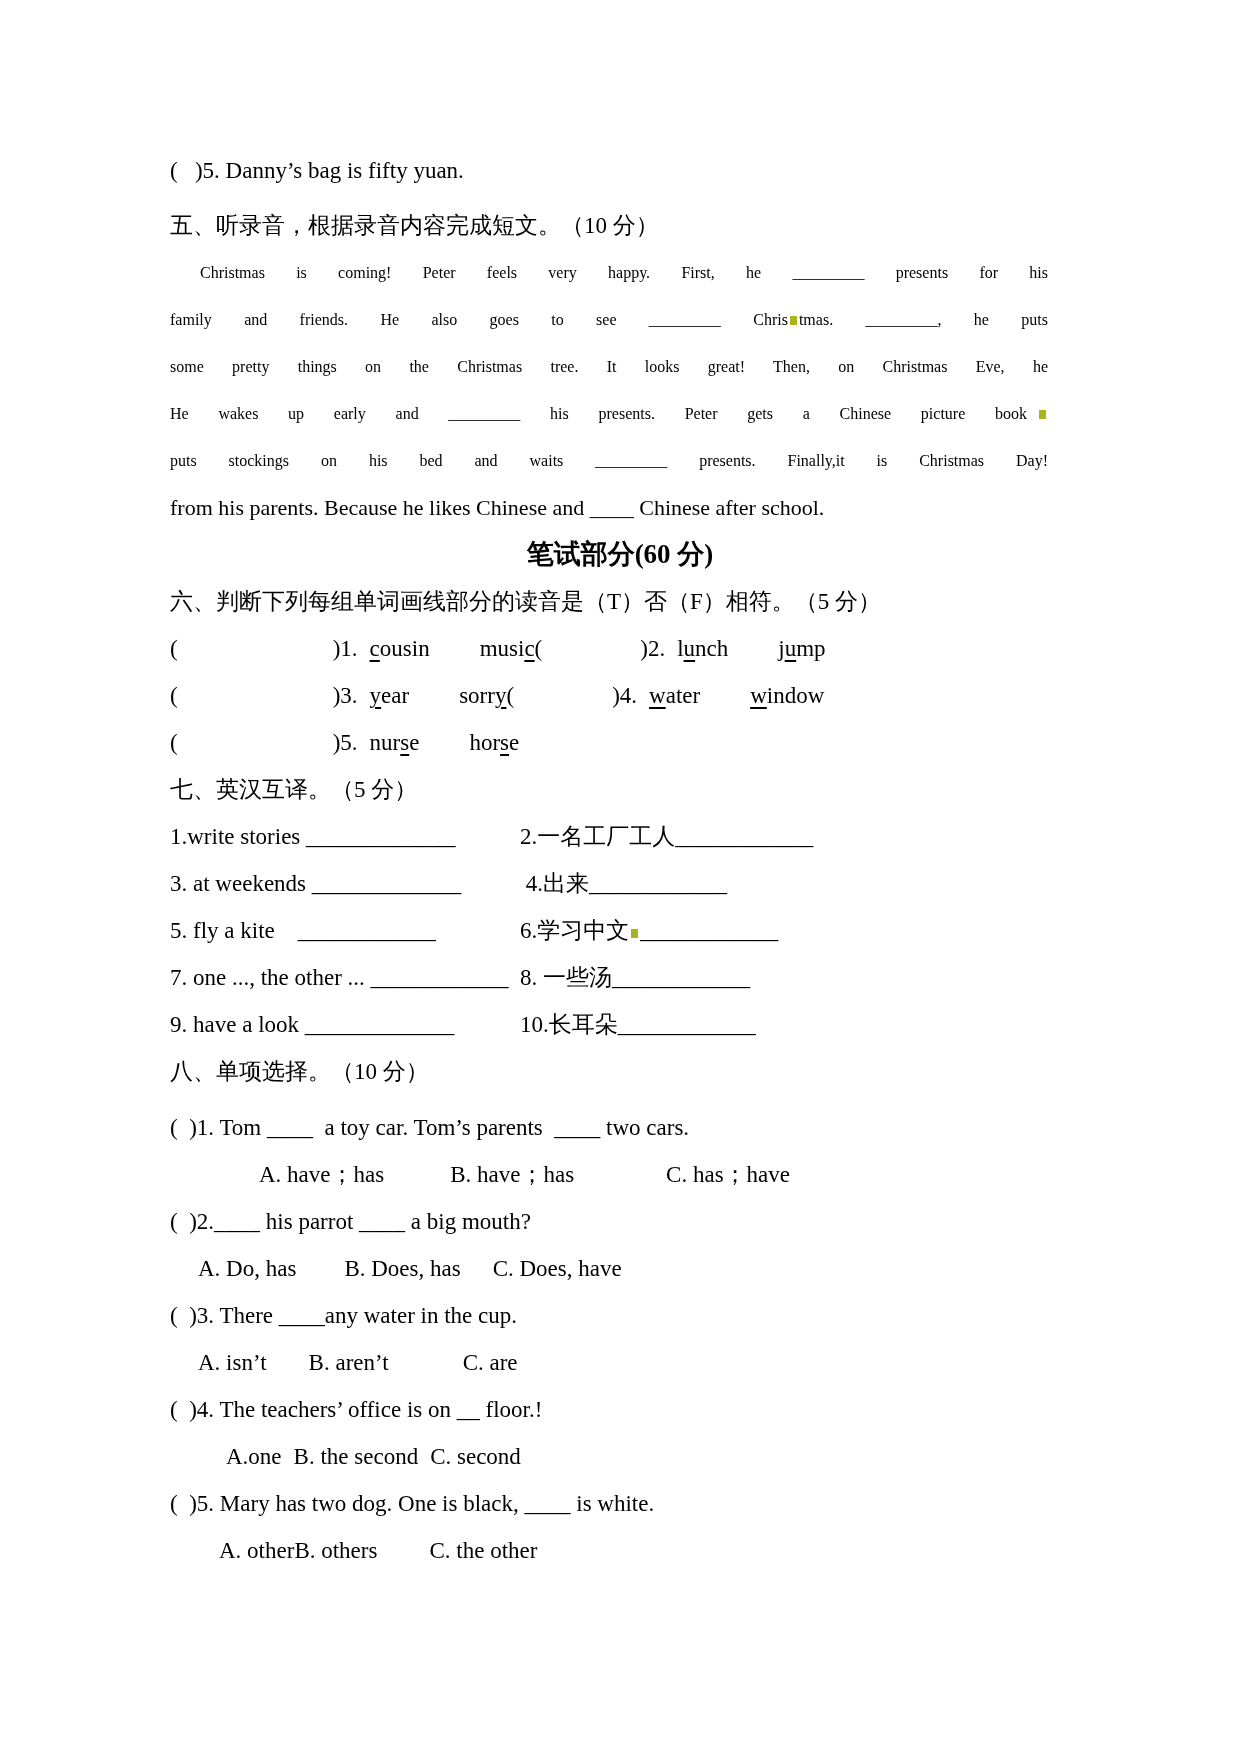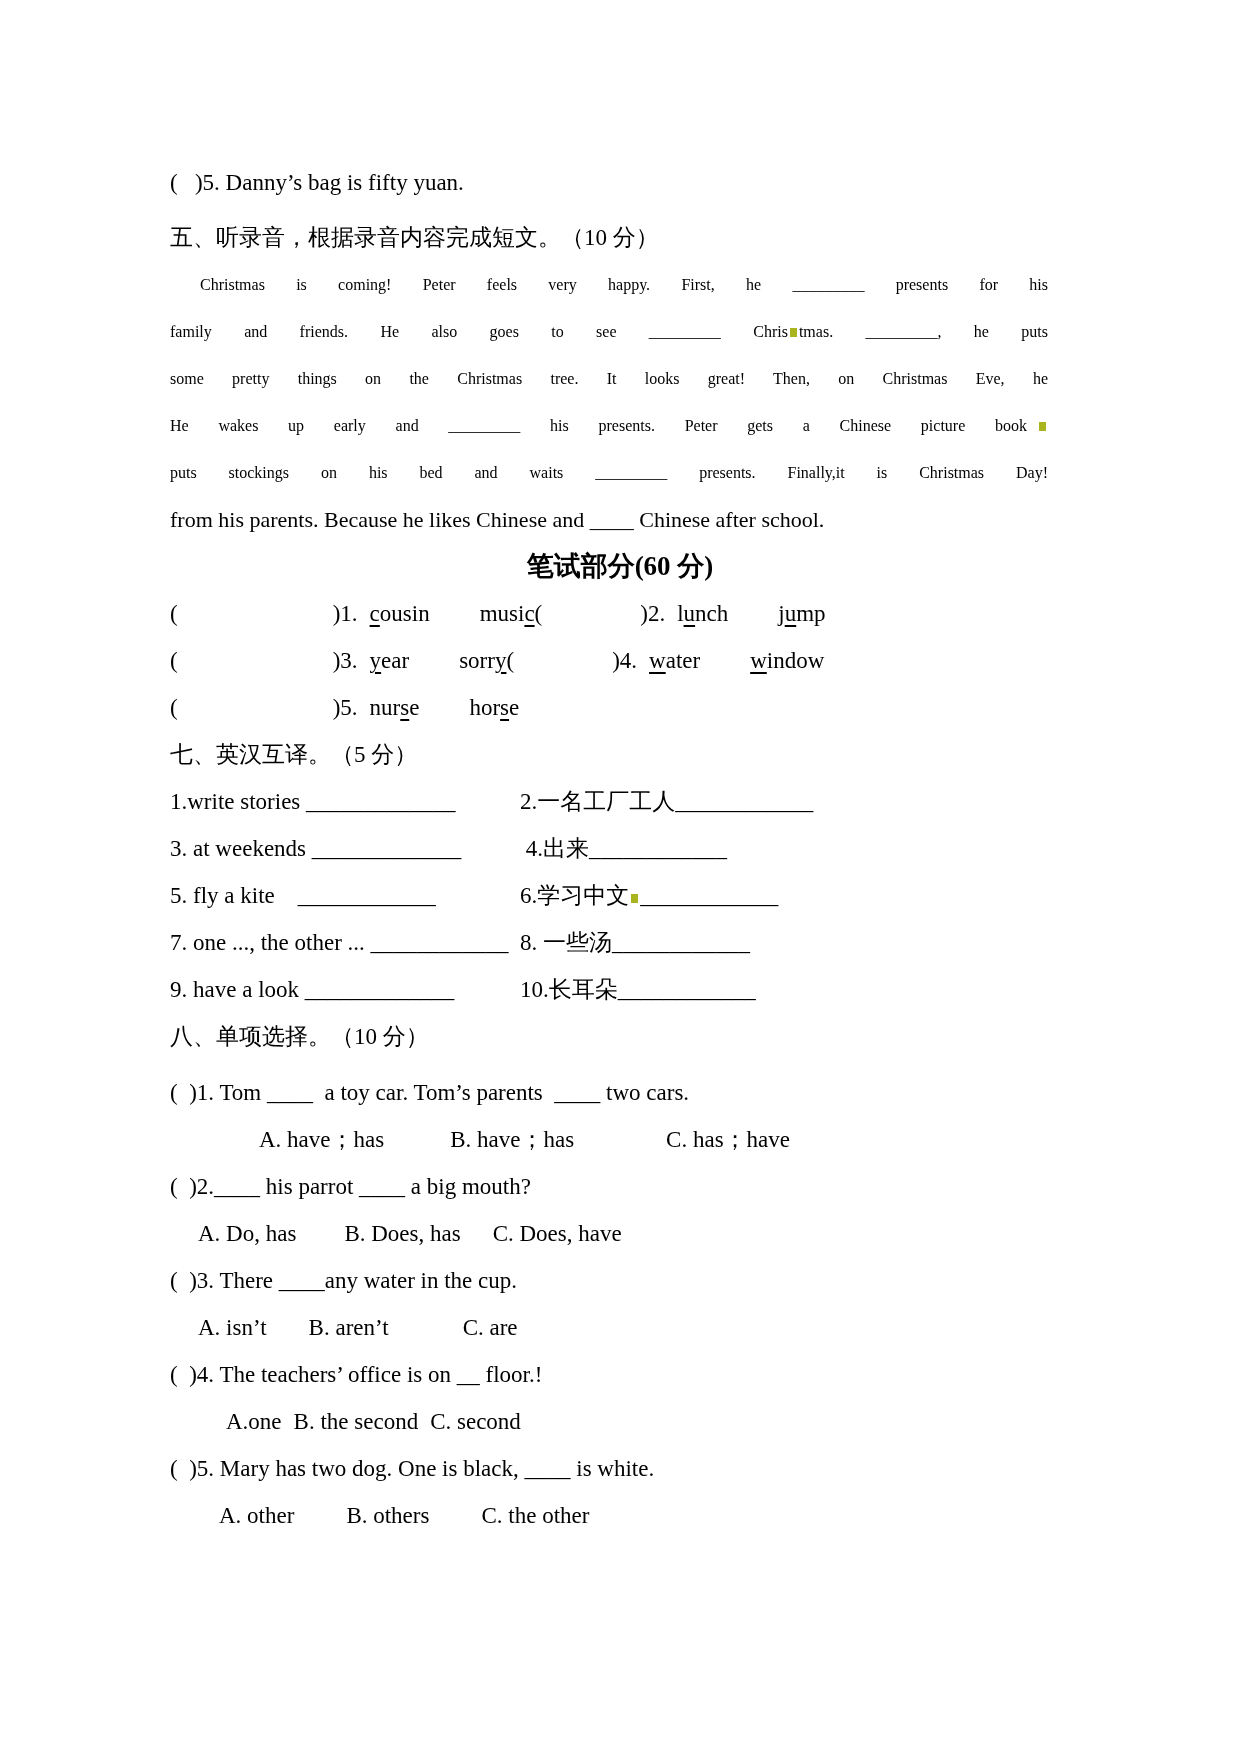--- a/index.html
+++ b/index.html
@@ -1,18 +1,18 @@
 <!DOCTYPE html>
 <html><head>
 <meta charset="utf-8">
 <style>
   html,body{margin:0;padding:0;background:#ffffff;}
   .page{position:relative;width:1241px;height:1754px;background:#ffffff;overflow:hidden;
         font-family:"Liberation Serif","DejaVu Serif",serif;color:#000000;}
-  .content{position:absolute;left:170px;top:16px;width:900px;padding-top:143px;}
+  .content{position:absolute;left:170px;top:4px;width:900px;padding-top:143px;}
   .line{height:47px;line-height:47px;font-size:23px;white-space:normal;}
   .pre{white-space:pre;}
   .sec5-title{margin-top:8px;}
   .passage .pline{height:47px;line-height:47px;font-size:16px;width:878px;
                   text-align:justify;text-align-last:justify;}
   .passage .pl-last{font-size:22px;}
   .indent{text-indent:30px;}
   .center-head{height:47px;line-height:47px;width:900px;text-align:center;
                font-weight:bold;font-size:27px;}
   .gdot{display:inline-block;width:7px;height:9px;background:#a9b41e;margin:0 2px;}
@@ -41,20 +41,21 @@
       <div class="pline indent">Christmas is coming! Peter feels very happy. First, he _________ presents for his</div>
       <div class="pline"><span>family and friends. He also goes to see _________ Chris</span><span class="gdot" style="background: rgb(169, 180, 30);"></span><span>tmas. _________, he puts</span></div>
       <div class="pline">some pretty things on the Christmas tree. It looks great! Then, on Christmas Eve, he</div>
       <div class="pline"><span>He wakes up early and _________ his presents. Peter gets a Chinese picture book</span><span class="gdot dot-right" style="background: rgb(169, 180, 30);"></span></div>
       <div class="pline">puts stockings on his bed and waits _________ presents. Finally,it is Christmas Day!</div>
       <div class="line pl-last">from his parents. Because he likes Chinese and ____ Chinese after school.</div>
     </div>
 
     <div class="center-head">笔试部分(60 分)</div>
 
+    <div class="line">六、判断下列每组单词画线部分的读音是（T）否（F）相符。（5 分）</div>
 
     <div class="line"><span class="scol1"><span>(</span><span class="sp-wide"></span><span>)1.</span><span class="wd1"><span></span><span class="u">c</span><span>ousin</span></span><span class="wd2"><span>musi</span><span class="u">c</span><span></span></span></span><span><span>(</span><span class="sp-mid"></span><span>)2.</span><span class="wd1"><span>l</span><span class="u">u</span><span>nch</span></span><span class="wd2"><span>j</span><span class="u">u</span><span>mp</span></span></span></div>
 
     <div class="line"><span class="scol1"><span>(</span><span class="sp-wide"></span><span>)3.</span><span class="wd1"><span></span><span class="u">y</span><span>ear</span></span><span class="wd2"><span>sorr</span><span class="u">y</span><span></span></span></span><span><span>(</span><span class="sp-mid"></span><span>)4.</span><span class="wd1"><span></span><span class="u">w</span><span>ater</span></span><span class="wd2"><span></span><span class="u">w</span><span>indow</span></span></span></div>
 
     <div class="line"><span class="scol1"><span>(</span><span class="sp-wide"></span><span>)5.</span><span class="wd1"><span>nur</span><span class="u">s</span><span>e</span></span><span class="wd2"><span>hor</span><span class="u">s</span><span>e</span></span></span></div>
 
     <div class="line">七、英汉互译。（5 分）</div>
 
     <div class="line"><span class="tcol1 pre">1.write stories _____________</span><span class="pre">2.一名工厂工人____________</span></div>
@@ -71,16 +72,16 @@
     <div class="line pre">(  )2.____ his parrot ____ a big mouth?</div>
     <div class="line" style="padding-left:28px"><span class="opt" style="margin-right:48px">A. Do, has</span><span class="opt" style="margin-right:32px">B. Does, has</span><span class="opt">C. Does, have</span></div>
 
     <div class="line pre">(  )3. There ____any water in the cup.</div>
     <div class="line" style="padding-left:28px"><span class="opt" style="margin-right:42px">A. isn’t</span><span class="opt" style="margin-right:74px">B. aren’t</span><span class="opt">C. are</span></div>
 
     <div class="line pre">(  )4. The teachers’ office is on __ floor.!</div>
     <div class="line" style="padding-left:56px"><span class="opt" style="margin-right:12px">A.one</span><span class="opt" style="margin-right:12px">B. the second</span><span class="opt">C. second</span></div>
 
     <div class="line pre">(  )5. Mary has two dog. One is black, ____ is white.</div>
-    <div class="line" style="padding-left:49px"><span class="opt" style="margin-right:52px">A. other</span><span class="opt" style="margin-right:52px">B. others</span><span class="opt">C. the other</span></div>
+    <div class="line" style="padding-left:49px"><span class="opt" style="">A. other</span><span class="opt" style="margin-right:52px">B. others</span><span class="opt">C. the other</span></div>
 
   </div>
 </div>
 
 </body></html>

